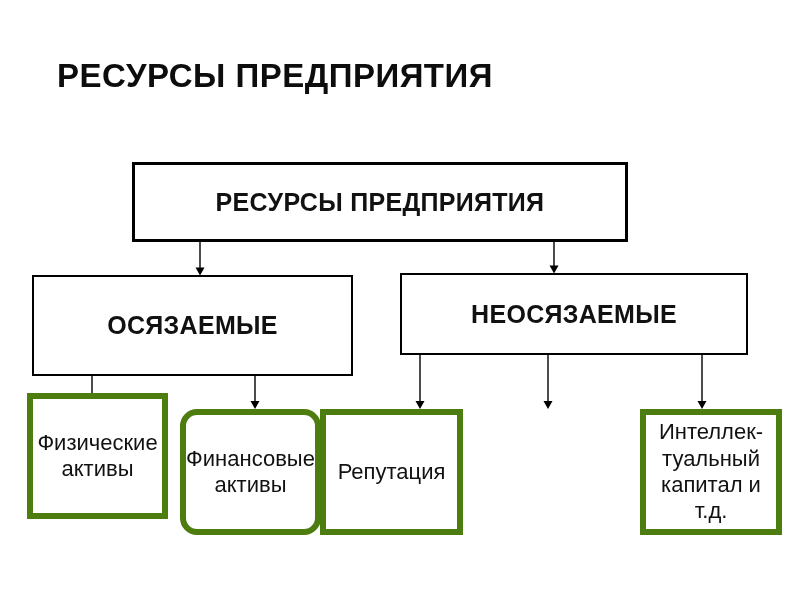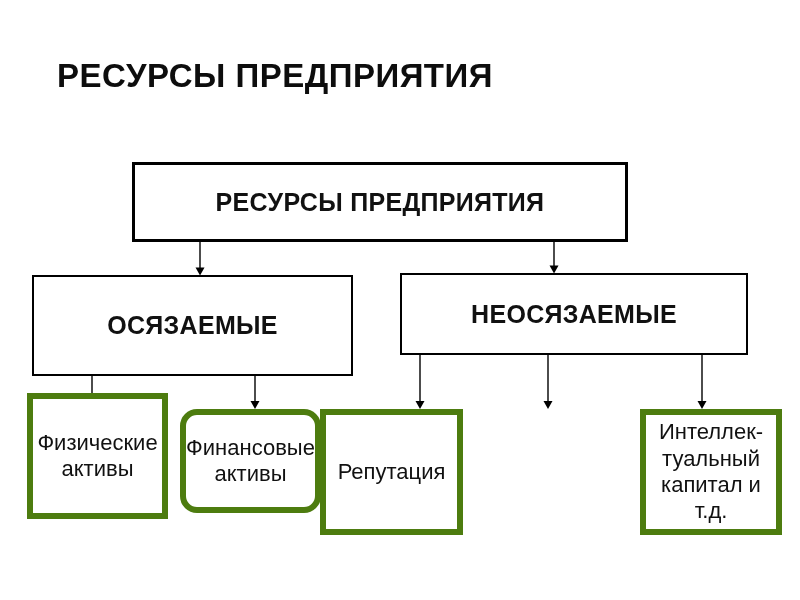--- a/index.html
+++ b/index.html
@@ -57,21 +57,21 @@
     border: 6px solid #4d7c0f;
     font-weight: normal;
     font-size: 22px;
     line-height: 1.2;
   }
   
   .pos-root        { left: 132px; top: 162px; width: 496px; height: 80px; }
   .pos-tangible    { left: 32px;  top: 275px; width: 321px; height: 101px; }
   .pos-intangible  { left: 400px; top: 273px; width: 348px; height: 82px; }
   .pos-leaf1       { left: 27px;  top: 393px; width: 141px; height: 126px; }
-  .pos-leaf2       { left: 180px; top: 409px; width: 141px; height: 104px; border-radius: 17px; }
+  .pos-leaf2       { left: 180px; top: 409px; width: 141px; height: 126px; border-radius: 17px; }
   .pos-leaf3       { left: 320px; top: 409px; width: 143px; height: 126px; }
   .pos-leaf4       { left: 487px; top: 409px; width: 141px; height: 126px; }
   .pos-leaf5       { left: 640px; top: 409px; width: 142px; height: 126px; }
 </style>
 </head>
 <body>
 
 <div class="slide">
 
   <h1 class="slide-title">РЕСУРСЫ ПРЕДПРИЯТИЯ</h1>

